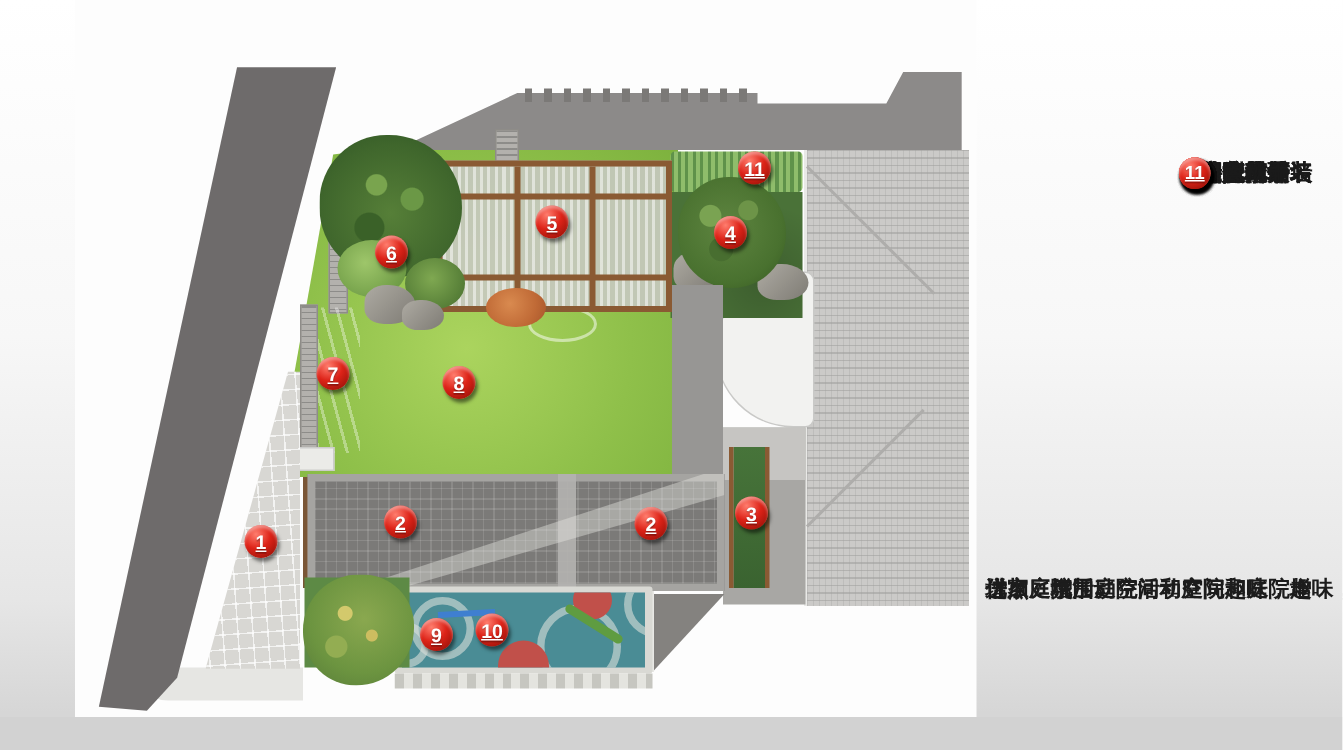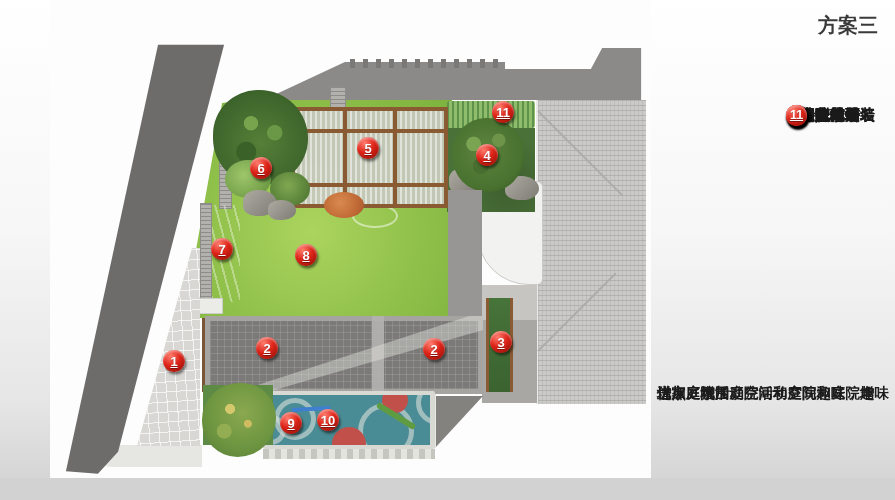--- a/index.html
+++ b/index.html
@@ -197,21 +197,20 @@
       <div class="badge" style="left: 476px; top: 144px;">4</div>
       <div class="badge" style="left: 357px; top: 137px;">5</div>
       <div class="badge" style="left: 250px; top: 157px;">6</div>
       <div class="badge" style="left: 211px; top: 238px;">7</div>
       <div class="badge" style="left: 295px; top: 244px;">8</div>
       <div class="badge" style="left: 280px; top: 412px;">9</div>
       <div class="badge" style="left: 317px; top: 409px;">10</div>
       <div class="badge" style="left: 492px; top: 101px;">11</div>
     </div>
 
-  <div class="slide-title">方案三</div>
 
   <div class="legend-rows">
     <div class="legend-row">
         <span class="badge">1</span>
         <span class="legend-label">出入口铺装</span>
       </div>
     <div class="legend-row">
         <span class="badge">2</span>
         <span class="legend-label">庭院铺装</span>
       </div>

